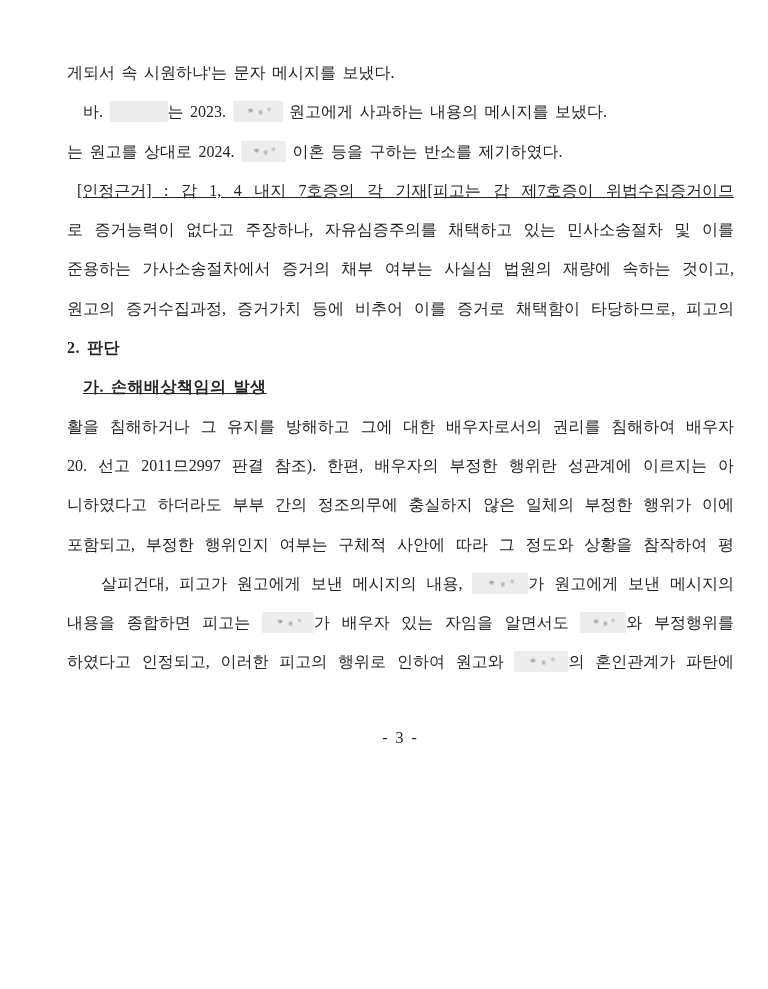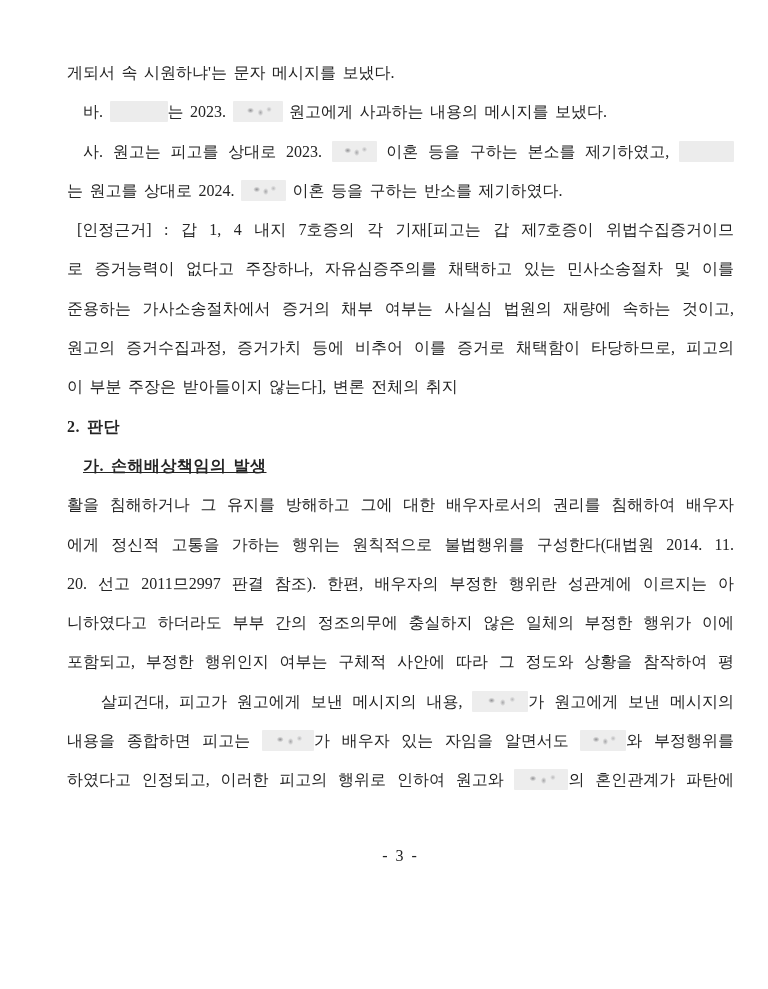--- a/index.html
+++ b/index.html
@@ -66,31 +66,28 @@
   }
 </style>
 </head>
 <body>
 
 <div class="page">
   <div class="doc-body">
 
   <div class="line"><span>게되서 속 시원하냐'는 문자 메시지를 보냈다.</span></div>
       <div class="line" style="text-indent: 16px;"><span>바. </span><span class="redacted" style="width: 58px;"></span><span>는 2023. </span><span class="redacted marked" style="width: 50px;"></span><span> 원고에게 사과하는 내용의 메시지를 보냈다.</span></div>
-      <div class="line justify" style="text-indent: 16px;"><span>사. 원고는 피고를 상대로 2023. </span><span class="redacted marked" style="width: 45px;"></span><span> 이혼 등을 구하는 본소를 제기하였고, </span><span class="redacted" style="width: 55px;"></span></div>
       <div class="line"><span>는 원고를 상대로 2024. </span><span class="redacted marked" style="width: 45px;"></span><span> 이혼 등을 구하는 반소를 제기하였다.</span></div>
-      <div class="line justify" style="text-indent: 10px;"><span>[인정근거] : 갑 1, 4 내지 7호증의 각 기재[피고는 갑 제7호증이 위법수집증거이므</span></div>
+      <div class="line justify" style="text-indent: 10px; text-decoration: underline;"><span>[인정근거] : 갑 1, 4 내지 7호증의 각 기재[피고는 갑 제7호증이 위법수집증거이므</span></div>
       <div class="line justify"><span>로 증거능력이 없다고 주장하나, 자유심증주의를 채택하고 있는 민사소송절차 및 이를</span></div>
       <div class="line justify"><span>준용하는 가사소송절차에서 증거의 채부 여부는 사실심 법원의 재량에 속하는 것이고,</span></div>
       <div class="line justify"><span>원고의 증거수집과정, 증거가치 등에 비추어 이를 증거로 채택함이 타당하므로, 피고의</span></div>
-      <div class="line"><span>이 부분 주장은 받아들이지 않는다], 변론 전체의 취지</span></div>
       <div class="line bold"><span>2. 판단</span></div>
       <div class="line bold" style="text-indent: 16px; text-decoration: underline;"><span>가. 손해배상책임의 발생</span></div>
       <div class="line justify"><span>활을 침해하거나 그 유지를 방해하고 그에 대한 배우자로서의 권리를 침해하여 배우자</span></div>
-      <div class="line justify"><span>에게 정신적 고통을 가하는 행위는 원칙적으로 불법행위를 구성한다(대법원 2014. 11.</span></div>
       <div class="line justify"><span>20. 선고 2011므2997 판결 참조). 한편, 배우자의 부정한 행위란 성관계에 이르지는 아</span></div>
       <div class="line justify"><span>니하였다고 하더라도 부부 간의 정조의무에 충실하지 않은 일체의 부정한 행위가 이에</span></div>
       <div class="line justify"><span>포함되고, 부정한 행위인지 여부는 구체적 사안에 따라 그 정도와 상황을 참작하여 평</span></div>
       <div class="line justify" style="text-indent: 34px;"><span>살피건대, 피고가 원고에게 보낸 메시지의 내용, </span><span class="redacted marked" style="width: 56px;"></span><span>가 원고에게 보낸 메시지의</span></div>
       <div class="line justify"><span>내용을 종합하면 피고는 </span><span class="redacted marked" style="width: 52px;"></span><span>가 배우자 있는 자임을 알면서도 </span><span class="redacted marked" style="width: 46px;"></span><span>와 부정행위를</span></div>
       <div class="line justify"><span>하였다고 인정되고, 이러한 피고의 행위로 인하여 원고와 </span><span class="redacted marked" style="width: 54px;"></span><span>의 혼인관계가 파탄에</span></div>
     </div>
   <div class="page-footer">- 3 -</div>
 </div>
 

